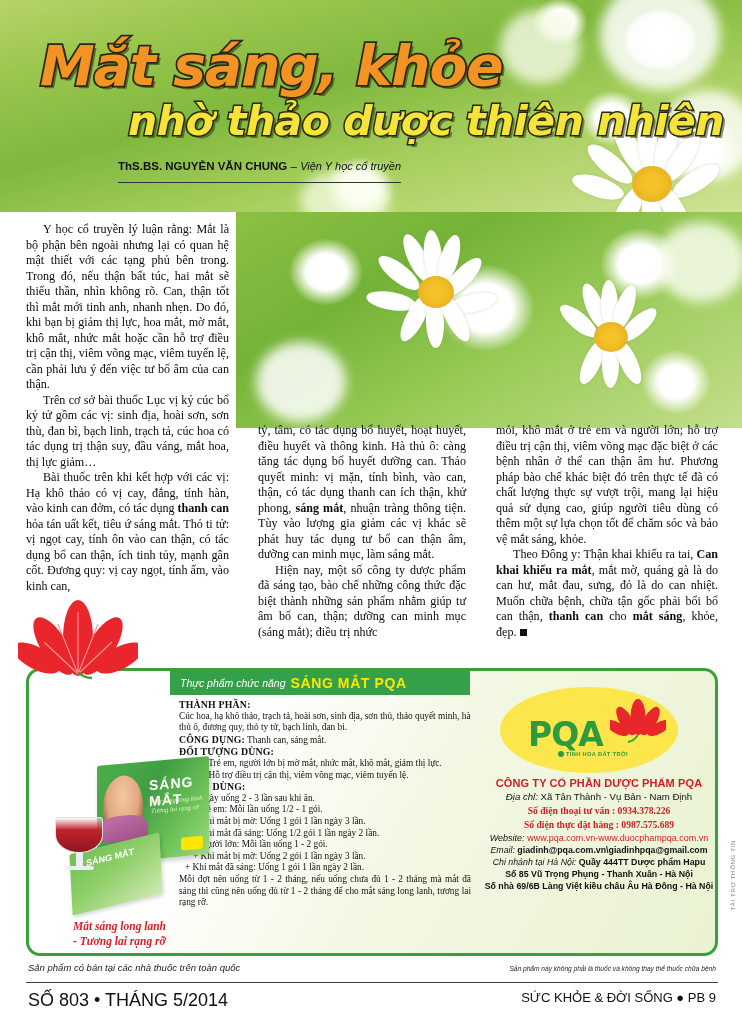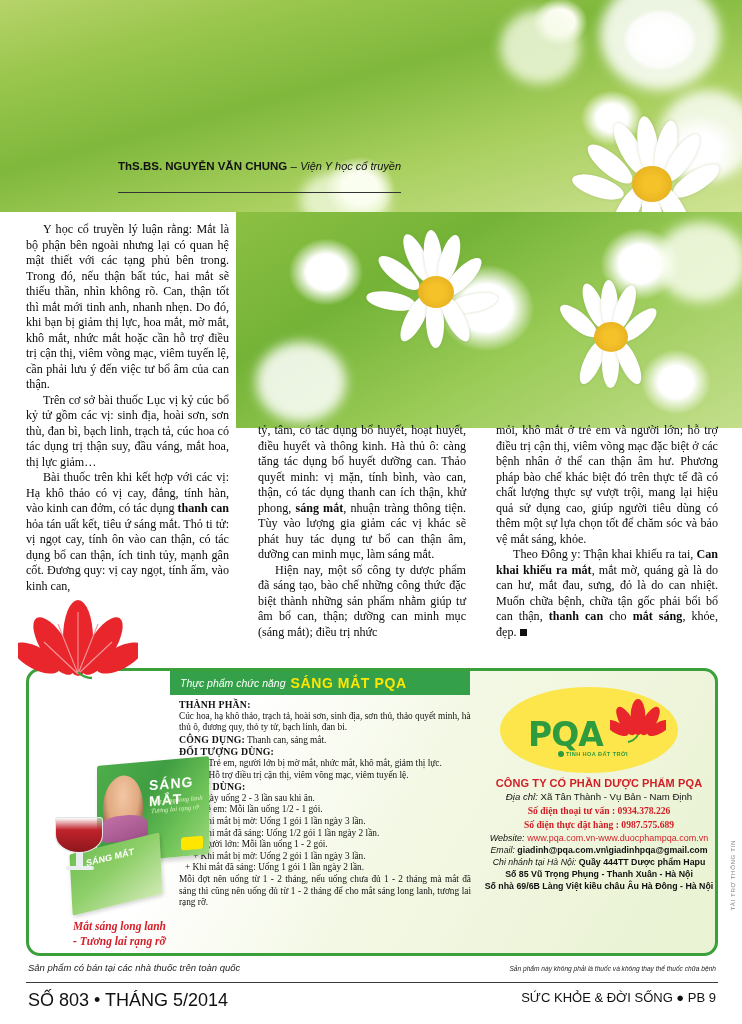--- a/index.html
+++ b/index.html
@@ -47,21 +47,21 @@
     color: #F5E53B;
     -webkit-text-stroke: 3px #2a2a14;
     paint-order: stroke fill;
     text-shadow: 3px 3px 0 rgba(40,40,20,.5);
     margin-left: 88px; margin-top: 2px;
   }
   .byline {
     position: absolute; left: 118px; top: 160px; z-index: 7;
     font-family: "Liberation Sans", sans-serif; font-size: 11.5px;
     color: #111; white-space: nowrap;
-    border-bottom: 1.1px solid #333; padding-bottom: 20px;
+    border-bottom: 1.1px solid #333; padding-bottom: 10px;
   }
   .byline b { font-weight: bold; }
   .byline i { font-style: italic; font-size: 11px; }
 
   
   .article {
     position: absolute; left: 26px; top: 222px; width: 692px; height: 430px;
   }
   .col { position: absolute; top: 0; font-size: 12.1px; line-height: 15.5px;
          text-align: justify; color: #0b0b0b; }
@@ -241,20 +241,24 @@
       <div class="hero-petal" style="left:112px;top:10px;width:20px;height:56px;transform:rotate(34deg);"></div>
       <div class="hero-petal" style="left:40px;top:16px;width:20px;height:56px;transform:rotate(-50deg);"></div>
       <div class="hero-petal" style="left:28px;top:40px;width:20px;height:54px;transform:rotate(-72deg);"></div>
       <div class="hero-petal" style="left:126px;top:34px;width:20px;height:54px;transform:rotate(58deg);"></div>
       <div class="hero-petal" style="left:58px;top:62px;width:20px;height:56px;transform:rotate(-150deg);"></div>
       <div class="hero-petal" style="left:82px;top:66px;width:20px;height:58px;transform:rotate(176deg);"></div>
       <div class="hero-petal" style="left:104px;top:62px;width:20px;height:56px;transform:rotate(150deg);"></div>
       <div class="hero-disc" style="left:72px;top:46px;width:40px;height:36px;"></div>
     </div>
 
+    <div class="headline-wrap">
+      <div class="headline1">Mắt sáng, khỏe</div>
+      <div class="headline2">nhờ thảo dược thiên nhiên</div>
+    </div>
 
     <div class="byline">
       <b>ThS.BS. NGUYỄN VĂN CHUNG</b>
       <span>–</span>
       <i>Viện Y học cổ truyền</i>
     </div>
   </div>
 
   <div class="photo-right">
     <div style="position:absolute;left:120px;top:20px;width:150px;height:120px;">

